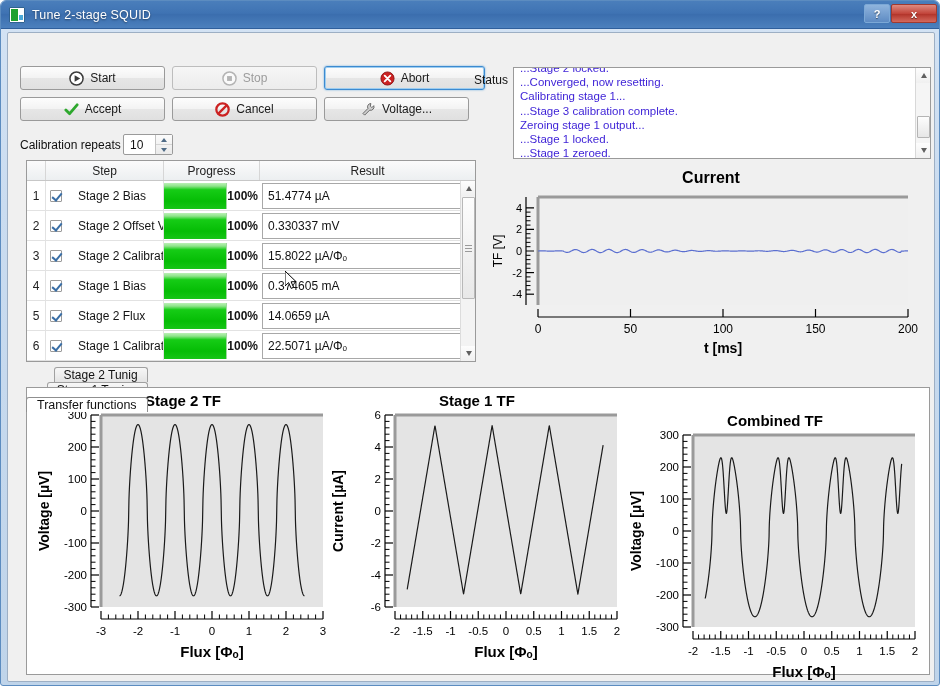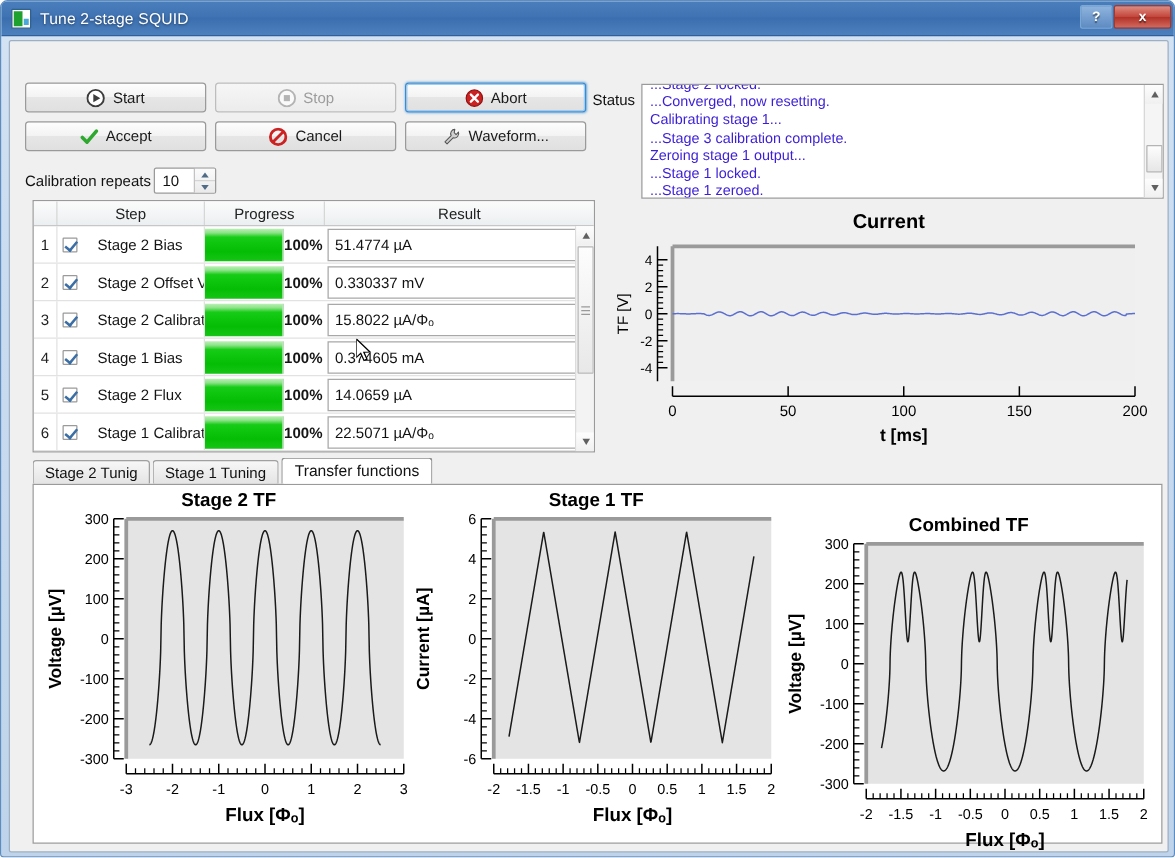--- a/index.html
+++ b/index.html
@@ -161,21 +161,21 @@
     position: absolute; left: 1px; top: 16px; width: 13px; height: 102px;
     background: linear-gradient(180deg,#fdfdfd,#e8e8e8); border: 1px solid #b8b8b8; border-radius: 1px;
     display: flex; align-items: center; justify-content: center; gap: 2px; flex-direction: column;
   }
   .grip { width: 7px; height: 1px; background: #9a9a9a; }
   #tbl-scroll .sb-arrow.bot { position:absolute; bottom:0; left:0; }
   
   #wave-panel { position: absolute; left: 482px; top: 134px; width: 442px; height: 196px; }
   .chart-title { text-align: center; font-weight: bold; color: #000; }
   
-  #tabs { position: absolute; left: 18px; top: 334px; height: 20px; display: flex; align-items: flex-end; }
+  #tabs { position: absolute; left: 18px; top: 334px; height: 20px; display: flex; align-items: flex-end; flex-direction: column; }
   .tab {
     height: 19px; padding: 0 9px; font-size: 12px; color: #111;
     background: linear-gradient(180deg,#f7f7f7,#e4e4e4);
     border: 1px solid #a0a0a0; border-bottom: none;
     border-radius: 3px 3px 0 0; display: flex; align-items: center; margin-right: 2px;
   }
   .tab.active {
     background: #ffffff; height: 21px; font-size: 12.5px; padding: 0 10px;
     border-color: #8f8f8f; position: relative; z-index: 3;
   }
@@ -212,21 +212,21 @@
     </div>
 
     <div class="btn disabled" style="left:164px; top:33px; width:145px;">
       <svg class="bicon" viewBox="0 0 16 16">
         <circle cx="8" cy="8" r="7" fill="#fafafa" stroke="#b4b4b4" stroke-width="1.6"></circle>
         <rect x="5.4" y="5.4" width="5.2" height="5.2" fill="#b4b4b4"></rect>
       </svg>
       <span>Stop</span>
     </div>
 
-    <div class="btn focus" style="left:316px; top:33px; width:145px;">
+    <div class="btn focus" style="left:316px; top:33px; width:161px;">
       <svg class="bicon" viewBox="0 0 16 16">
         <circle cx="8" cy="8" r="7" fill="#cc2222" stroke="#8e1414" stroke-width="1"></circle>
         <path d="M5 5 L11 11 M11 5 L5 11" stroke="#fff" stroke-width="2" stroke-linecap="round"></path>
       </svg>
       <span>Abort</span>
     </div>
 
     <div class="btn" style="left:12px; top:64px; width:145px;">
       <svg class="bicon" viewBox="0 0 16 16">
         <path d="M2 8.5 L6 12.5 L14 3" stroke="#2ea82e" stroke-width="3" fill="none" stroke-linecap="round" stroke-linejoin="round"></path>
@@ -239,21 +239,21 @@
         <circle cx="8" cy="8" r="6.6" fill="none" stroke="#cc2222" stroke-width="2.4"></circle>
         <line x1="3.6" y1="12.4" x2="12.4" y2="3.6" stroke="#cc2222" stroke-width="2.4"></line>
       </svg>
       <span>Cancel</span>
     </div>
 
     <div class="btn" style="left:316px; top:64px; width:145px;">
       <svg class="bicon" viewBox="0 0 16 16">
         <path d="M10.5 1.6 a3.6 3.6 0 0 0 -3.1 5.3 L2.1 12.2 l1.8 1.8 l5.3 -5.3 a3.6 3.6 0 0 0 4.4 -4.8 L11.6 6 L10 4.4 Z" fill="#d0d0d0" stroke="#555" stroke-width=".9" stroke-linejoin="round"></path>
       </svg>
-      <span>Waveform...</span>
+      <span>Voltage...</span>
     </div>
 
     <div class="lbl" style="left:12px; top:105px;">Calibration repeats</div>
     <div id="spin-box">
       <div id="spin-val">10</div>
       <div id="spin-arrows">
         <div class="sp-a">
             <i class="tri-up"></i>
           </div>
         <div class="sp-a">

